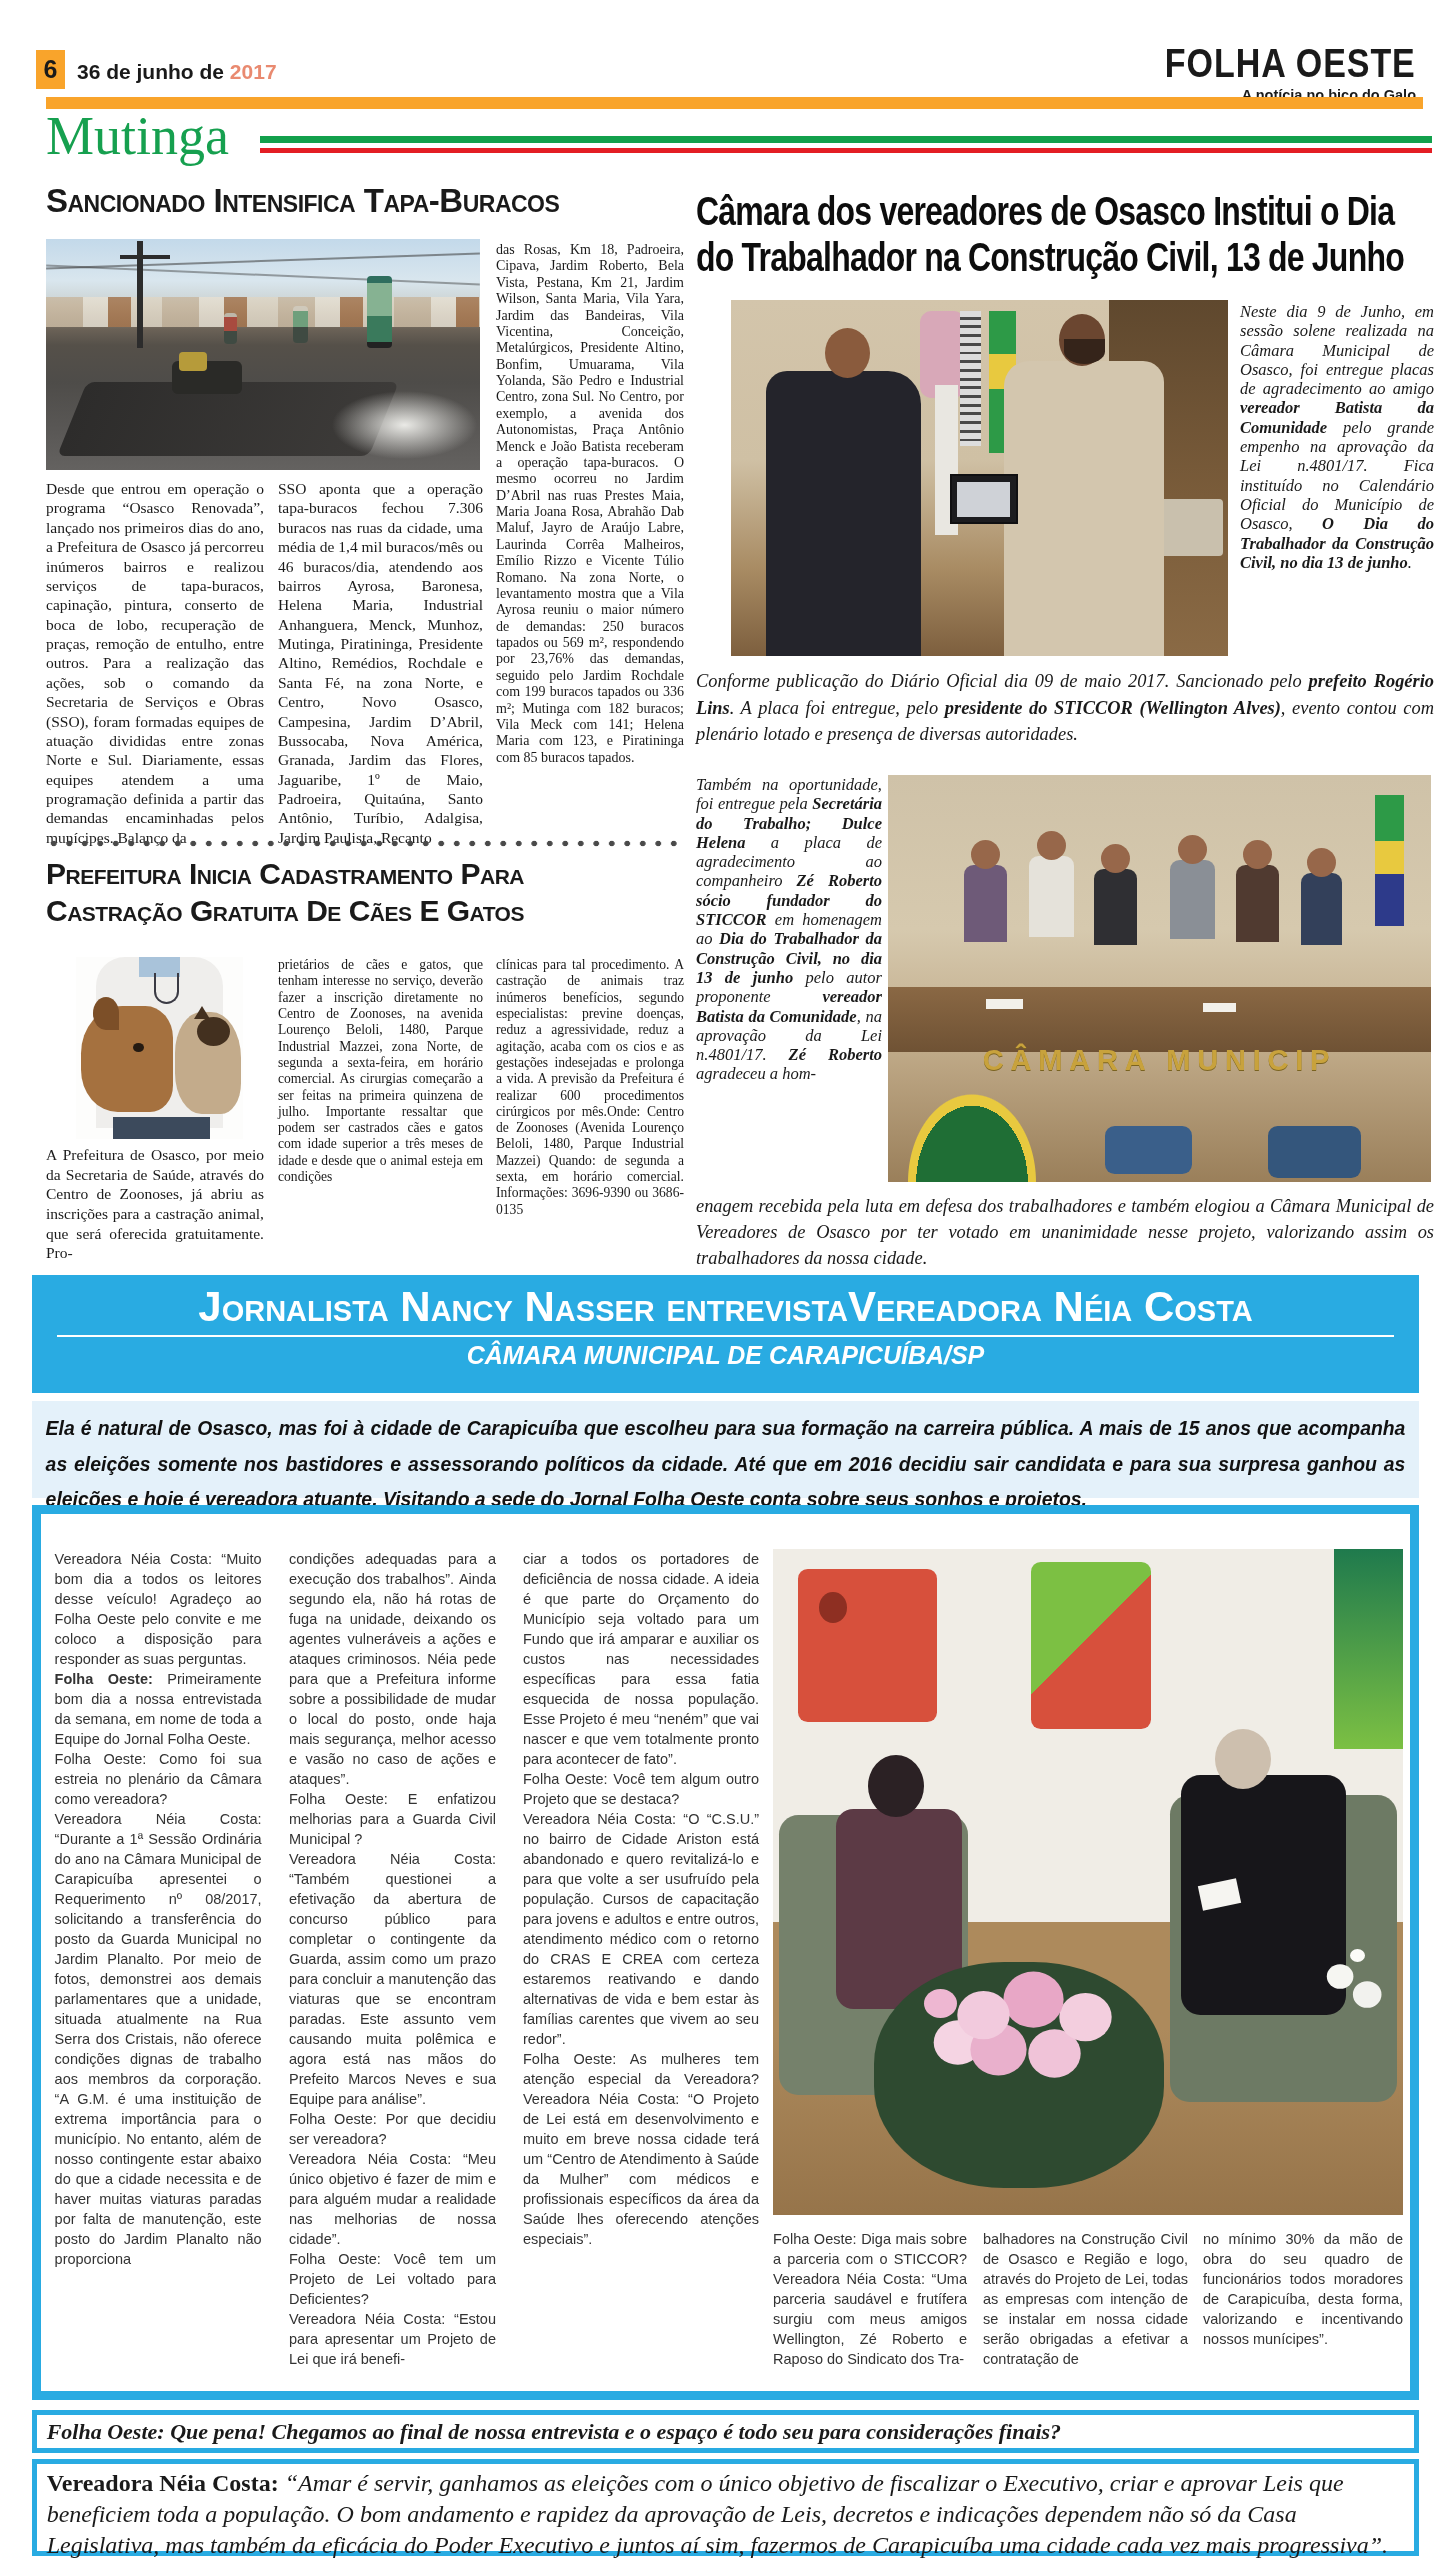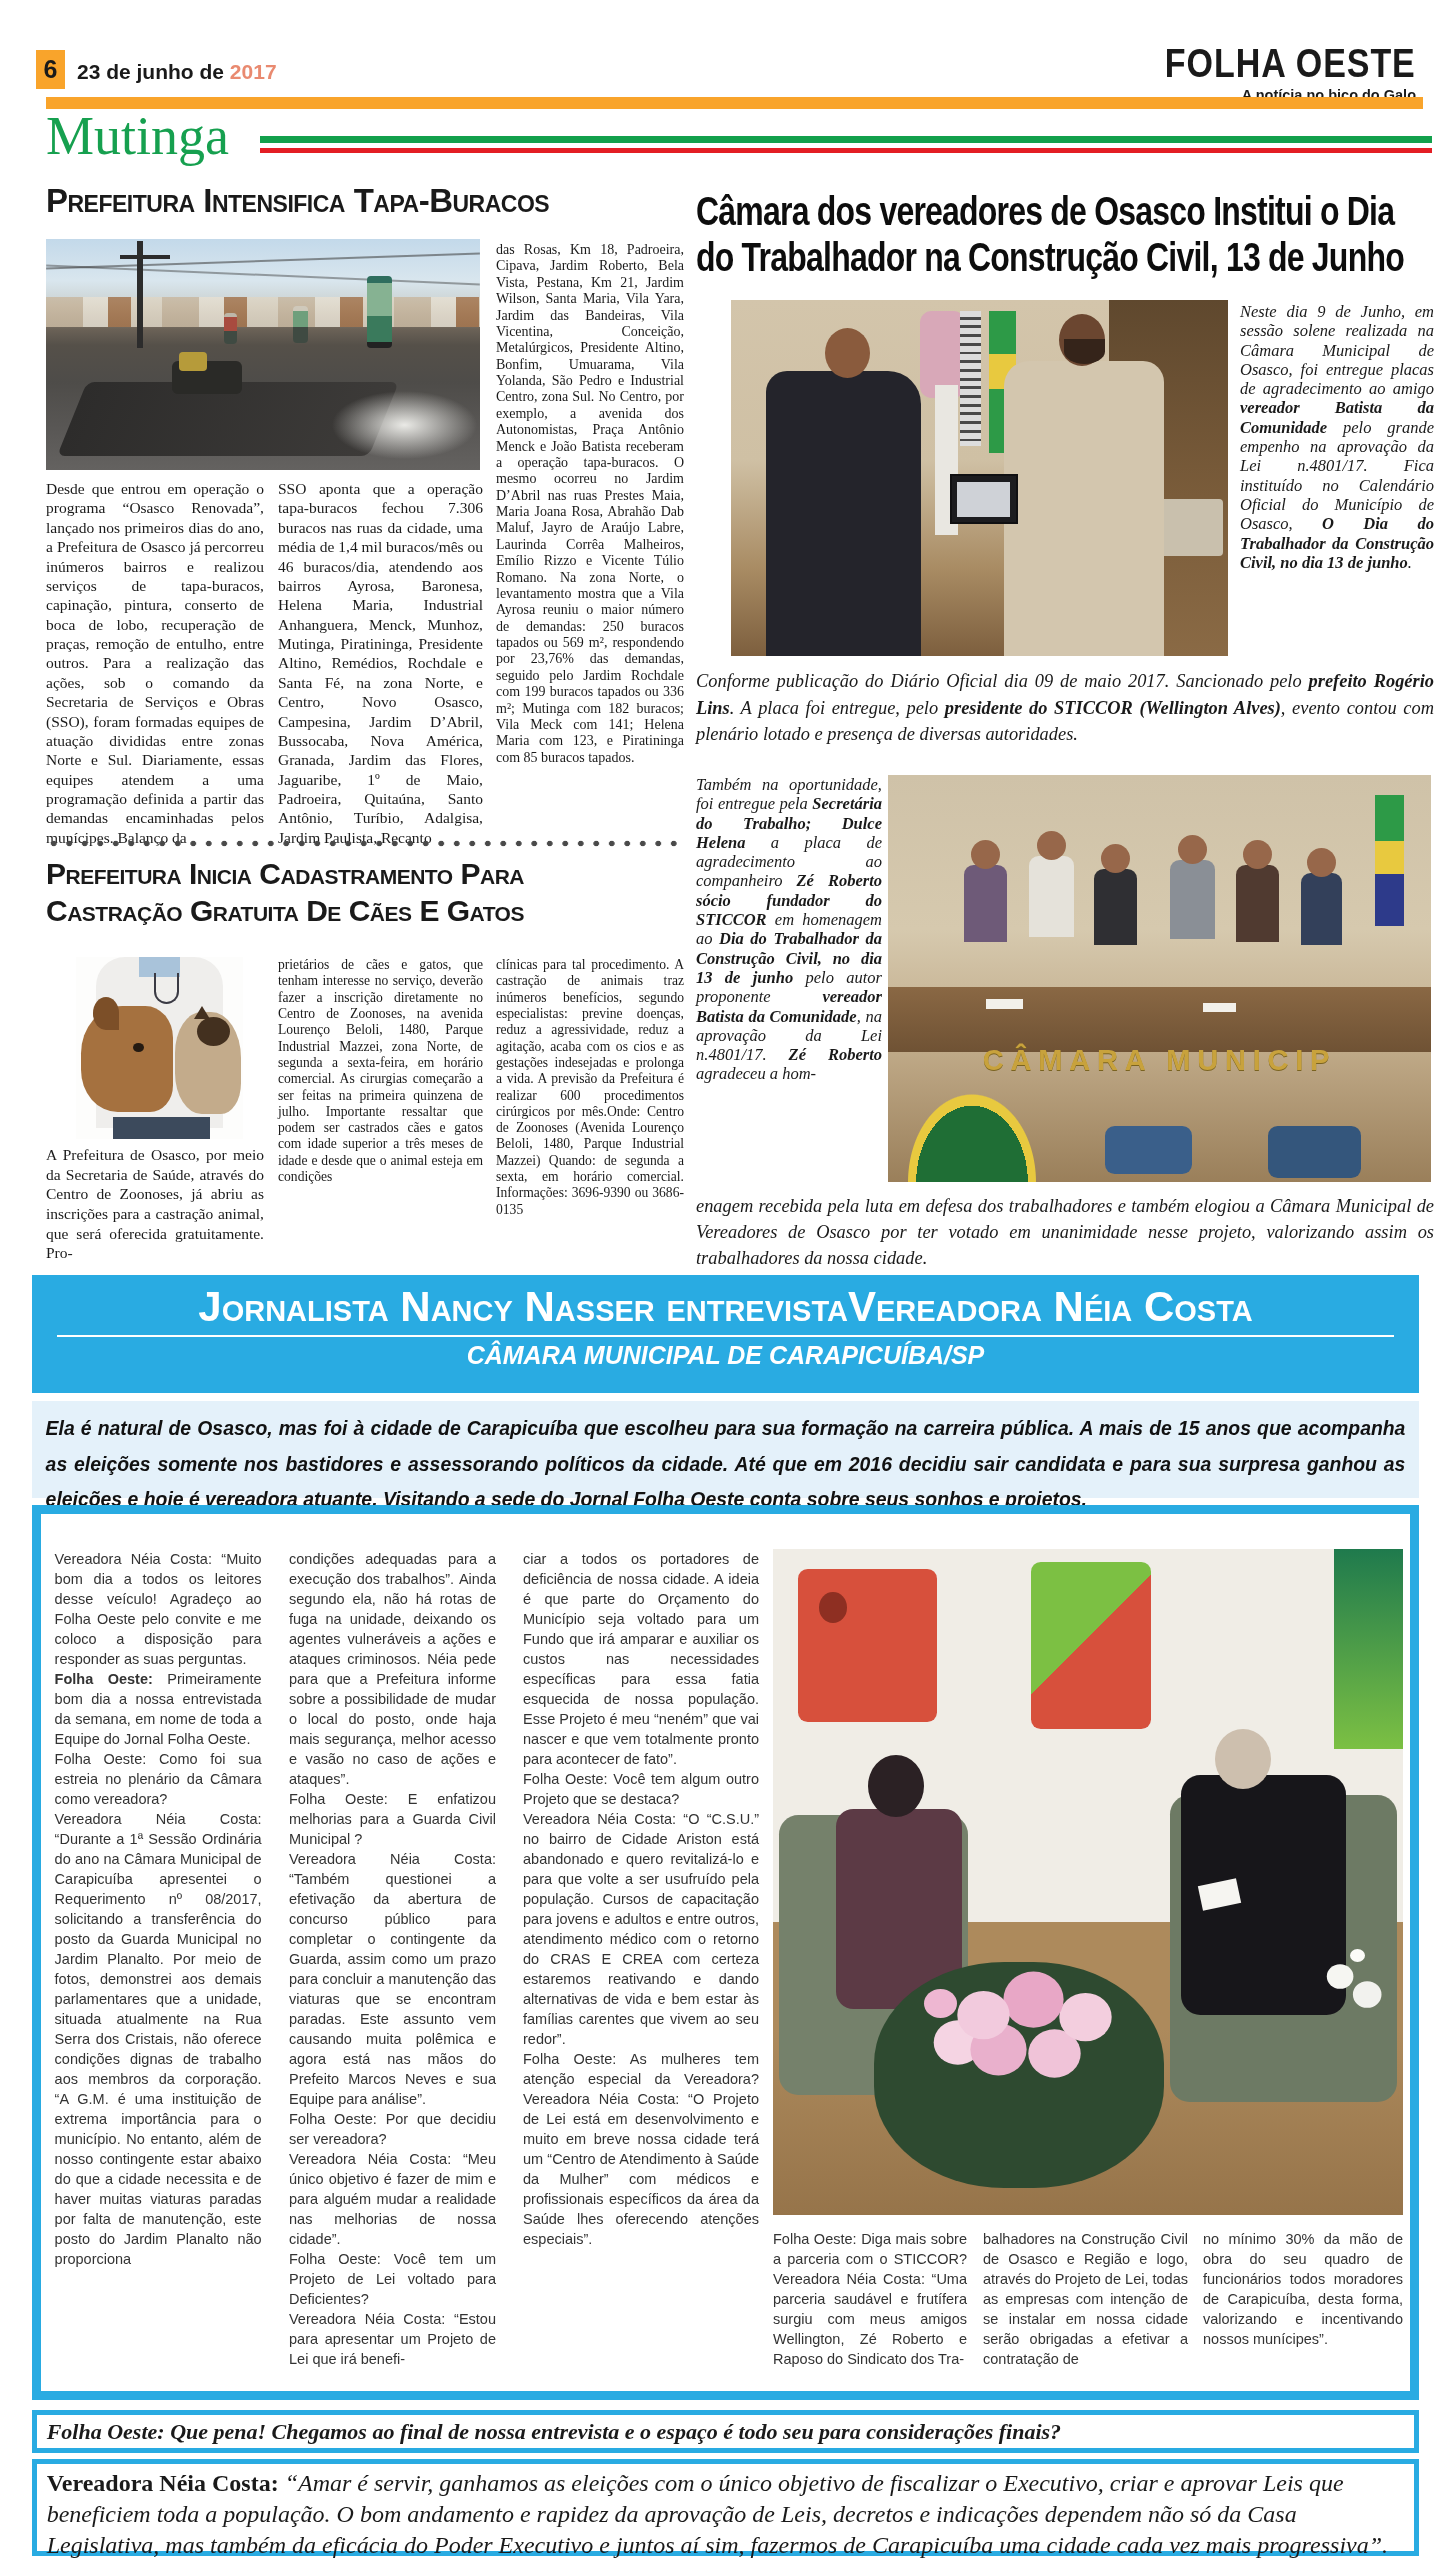--- a/index.html
+++ b/index.html
@@ -184,35 +184,35 @@
   .p5-bloom{left:24%;top:66%;width:33px;height:29px;background:#eeb7d2;border-radius:50%;
      box-shadow:43px 11.6px 0 9.7px #f2cadd,93px -3.9px 0 13.6px #e8a7c6,145px 13.6px 0 9.7px #f3cede,
                 58px 46px 0 11.6px #e9b0cc,114px 50px 0 9.7px #f0c3d8,17.4px 39px 0 7.7px #f5d4e3;}
   .p5-orchid{right:6%;top:60%;width:15.5px;height:13.6px;background:#fbfbf8;border-radius:50%;
      box-shadow:-17.4px 21px 0 5.8px #f6f6f2,9.7px 39px 0 6.8px #f2f2ee;}
 </style>
 </head>
 <body>
 
 <div id="pagenum" class="abs">6</div>
-<div id="dateline" class="abs"><span>23 de junho de </span><span class="yr">2017</span></div>
+<div id="dateline" class="abs"><span>36 de junho de </span><span class="yr">2017</span></div>
 <div id="masthead" class="abs">
   <div class="mh">FOLHA OESTE</div>
   <div class="tg">A notícia no bico do Galo</div>
 </div>
 <div id="topbar" class="abs"></div>
 
 <div id="section-title" class="abs">Mutinga</div>
 <div id="section-lines" class="abs">
   <div class="g"></div>
   <div class="sp"></div>
   <div class="r"></div>
 </div>
 
-<div id="a1-headline" class="abs">Prefeitura Intensifica Tapa-Buracos</div>
+<div id="a1-headline" class="abs">Sancionado Intensifica Tapa-Buracos</div>
 <div id="a1-photo" class="ph abs">
   <div class="p1-houses"></div>
   <div class="p1-wire1"></div>
   <div class="p1-wire2"></div>
   <div class="p1-pole"></div>
   <div class="p1-polearm"></div>
   <div class="p1-patch"></div>
   <div class="worker p1-w2"></div>
   <div class="worker p1-w1"></div>
   <div class="p1-machine">

